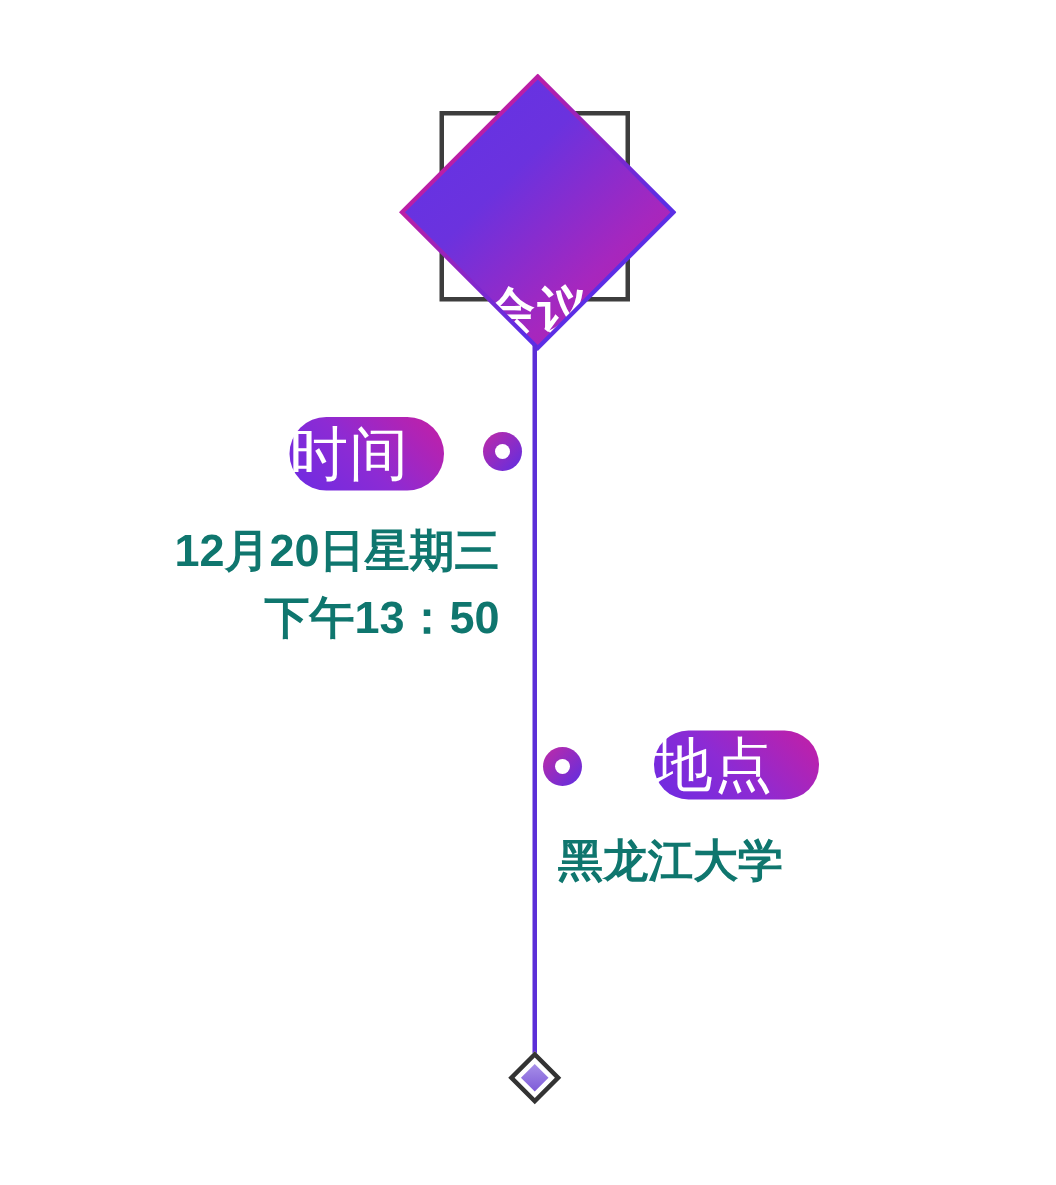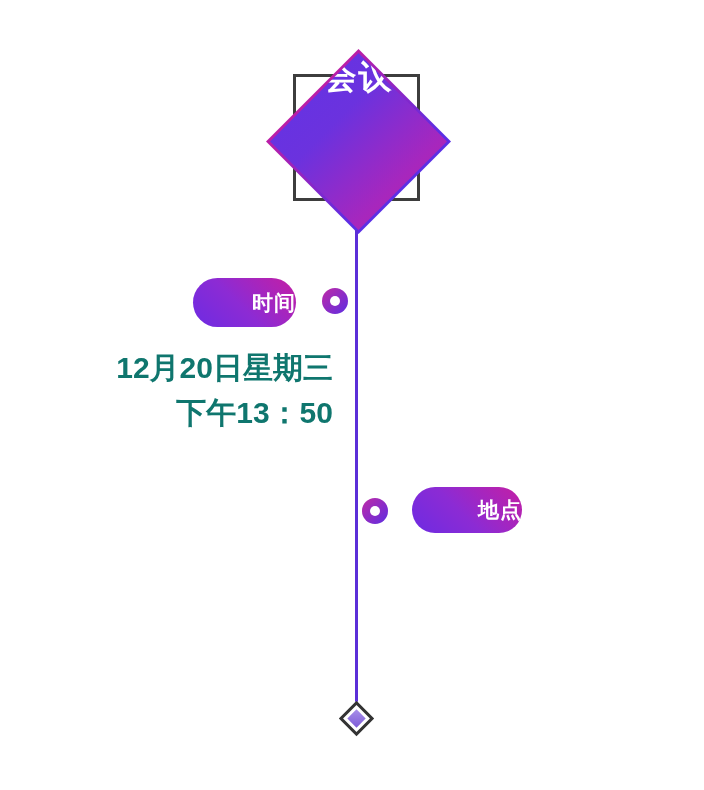--- a/index.html
+++ b/index.html
@@ -28,21 +28,21 @@
   }
   .diamond-front {
     position: absolute;
     left: 270px; top: 53px;
     width: 177px; height: 177px;
     clip-path: polygon(50% 0, 100% 50%, 50% 100%, 0 50%);
     background: linear-gradient(135deg, #6133e6 0%, #6b32de 38%, #a627be 72%, #c01f9f 100%);
     display: flex;
     flex-direction: column;
     align-items: center;
-    justify-content: space-between;
+    justify-content: flex-end;
   }
   .title-line {
     color: #ffffff;
     font-size: 33px;
     font-weight: bold;
     line-height: 47px;
     text-align: center;
     letter-spacing: 2px;
   }
 
@@ -70,30 +70,30 @@
     background: #ffffff;
   }
   .ring-time { left: 322px; top: 288px; }
   .ring-loc  { left: 362px; top: 498px; }
 
   
   .pill {
     position: absolute;
     display: flex;
     align-items: center;
-    justify-content: flex-end;
+    justify-content: flex-start;
     border-radius: 25px;
     background: linear-gradient(45deg, #6d2be2 0%, #8c2bd4 45%, #c41fa4 100%);
     color: #ffffff;
-    font-size: 21px;
-    font-weight: bold;
+    font-size: 39px;
+    font-weight: normal;
     letter-spacing: 1px;
   }
   .pill-time { left: 193px; top: 278px; width: 103px; height: 49px; }
-  .pill-loc  { left: 412px; top: 487px; width: 110px; height: 46px; }
+  .pill-loc  { left: 436px; top: 487px; width: 110px; height: 46px; }
 
   
   .detail {
     position: absolute;
     color: #0f766e;
     font-weight: bold;
     font-size: 30px;
   }
   .detail-time {
     top: 345px; right: 371px;
@@ -143,19 +143,20 @@
   <div class="detail detail-time">
     <div>12月20日星期三</div>
     <div>下午13：50</div>
   </div>
 
   <div class="ring ring-loc"></div>
   <div class="pill pill-loc">
     <span>地点</span>
   </div>
   <div class="detail detail-loc">
+    <div>黑龙江大学</div>
   </div>
 
   <div class="end-diamond">
     <div class="end-diamond-inner"></div>
   </div>
 
 </div>
 
 </body></html>

